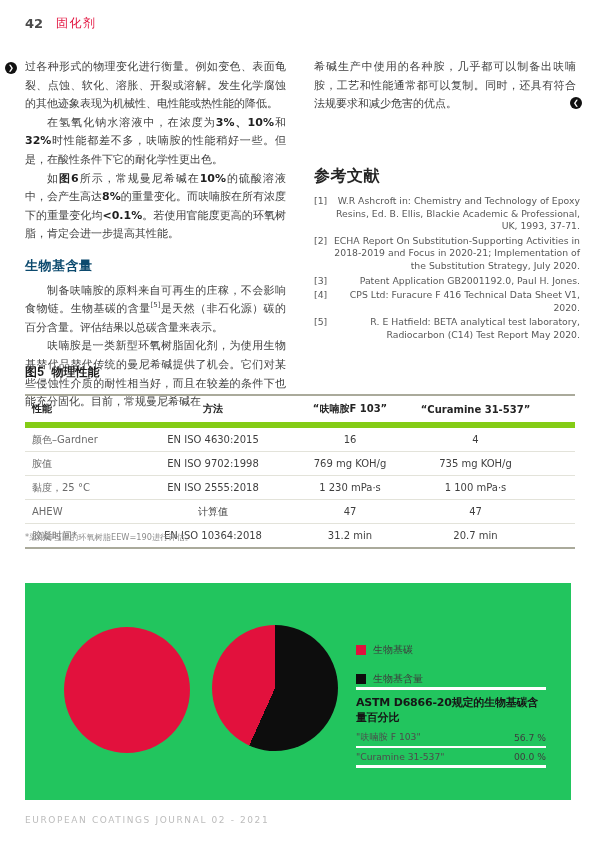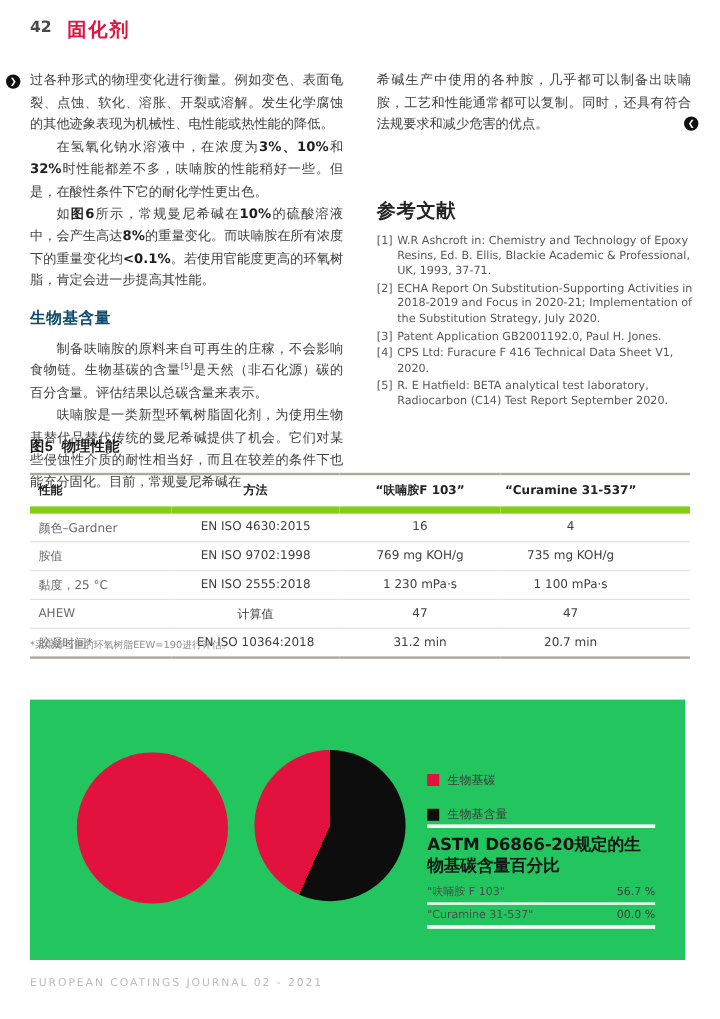--- a/index.html
+++ b/index.html
@@ -1,40 +1,40 @@
 <!DOCTYPE html>
 <html><head>
 <meta charset="utf-8">
 <style>
   html,body{margin:0;padding:0;background:#fff;}
   .page{position:relative;width:600px;height:849px;background:#ffffff;overflow:hidden;
         font-family:"DejaVu Sans","Liberation Sans",sans-serif;color:#3f3f3f;}
   
   .pagenum{position:absolute;left:25px;top:16px;font-size:13px;font-weight:700;color:#4a4a4a;}
-  .section{position:absolute;left:56px;top:15px;font-size:16px;font-weight:700;color:#e2113d;letter-spacing:1.5px;}
+  .section{position:absolute;left:56px;top:15px;font-size:12px;font-weight:400;color:#e2113d;letter-spacing:1.5px;}
   
   .marker{position:absolute;width:12px;height:12px;border-radius:50%;background:#111;color:#fff;
           font-size:7px;line-height:12px;text-align:center;font-weight:700;}
   .marker.cont{left:5px;top:62px;}
   .marker.end{left:570px;top:97px;}
   
   .col{position:absolute;top:58px;width:261px;font-size:11px;line-height:18.6px;text-align:justify;color:#3f3f3f;}
   .col.left{left:25px;}
   .col.right{left:314px;width:262px;}
   .col p{margin:0;text-indent:22px;}
   .col p.noindent{text-indent:0;}
   .col b{color:#1f1f1f;}
   .col sup{font-size:7px;vertical-align:super;line-height:0;}
   .bio-h{margin:13px 0 6px 0;font-size:13px;font-weight:700;color:#0c4a6e;letter-spacing:0.5px;}
   
   .refs{position:absolute;left:314px;top:166px;width:266px;}
   .refs h3{margin:0 0 8px 0;font-size:16px;font-weight:700;color:#242424;letter-spacing:0.5px;}
   .ref{display:flex;margin-bottom:2px;font-size:9.3px;line-height:12.6px;color:#585858;}
   .ref .rn{flex:0 0 17px;}
-  .ref .rt{flex:1;text-align:left;}
+  .ref .rt{flex:1;text-align:right;}
   
   .figcap{position:absolute;left:25px;font-size:12px;font-weight:700;color:#1d1d1d;font-family:Liberation Mono, monospace;}
   .figcap.f5{top:364px;}
   .figcap.f7{top:588px;}
   
   table.props{position:absolute;left:25px;top:394px;width:550px;border-collapse:collapse;table-layout:fixed;
               font-size:10px;color:#3f3f3f;}
   table.props col.c1{width:118px;} table.props col.c2{width:140px;}
   table.props col.c3{width:134px;} table.props col.c4{width:158px;}
   table.props th{font-weight:700;color:#242424;height:24px;text-align:center;
@@ -49,21 +49,21 @@
   .panel{position:absolute;left:25px;top:583px;width:546px;height:217px;background:#22c55e;}
   .pie{position:absolute;border-radius:50%;width:126px;height:126px;}
   .pie.pie1{left:39px;top:44px;}
   .pie.pie2{left:187px;top:42px;}
   .legend{position:absolute;left:331px;top:60px;}
   .legend .li{display:flex;align-items:center;margin-bottom:15px;font-size:10px;color:#3d3d3d;}
   .legend .sw{width:10px;height:10px;margin-right:7px;display:inline-block;}
   
   .astm{position:absolute;left:331px;top:104px;width:190px;}
   .astm .bar{height:3px;background:#ffffff;}
-  .astm-head{font-size:14px;font-weight:700;color:#161616;padding:5px 0 4px 0;letter-spacing:-0.2px;}
+  .astm-head{font-size:11px;font-weight:700;color:#161616;padding:5px 0 4px 0;letter-spacing:-0.2px;}
   .arow{display:flex;justify-content:space-between;align-items:center;height:17px;font-size:9.2px;color:#4c4c4c;}
   .arow .val{color:#3d3d3d;}
   .asep{height:2px;background:#ffffff;}
   
   .footer{position:absolute;left:25px;top:815px;font-size:9px;letter-spacing:1.6px;color:#bcbcbc;}
 </style>
 </head>
 <body>
 
 <div class="page">
@@ -100,21 +100,21 @@
     <div class="ref">
         <span class="rn">[3]</span>
         <span class="rt">Patent Application GB2001192.0, Paul H. Jones.</span>
       </div>
     <div class="ref">
         <span class="rn">[4]</span>
         <span class="rt">CPS Ltd: Furacure F 416 Technical Data Sheet V1, 2020.</span>
       </div>
     <div class="ref">
         <span class="rn">[5]</span>
-        <span class="rt">R. E Hatfield: BETA analytical test laboratory, Radiocarbon (C14) Test Report September 2020.</span>
+        <span class="rt">R. E Hatfield: BETA analytical test laboratory, Radiocarbon (C14) Test Report May 2020.</span>
       </div>
   </div>
 
   <div class="figcap f5">图5 物理性能</div>
 
   <table class="props">
     <colgroup>
         <col class="c1">
         <col class="c2">
         <col class="c3">

